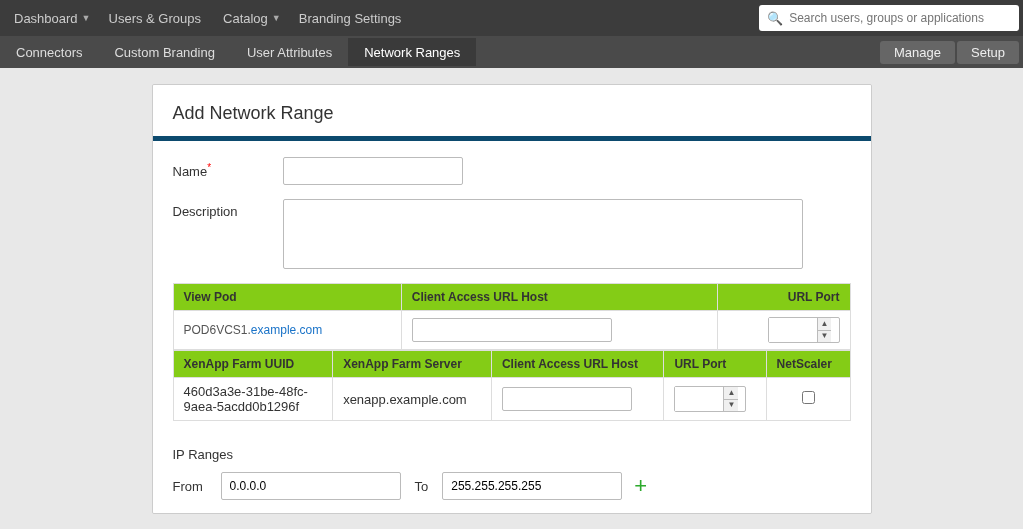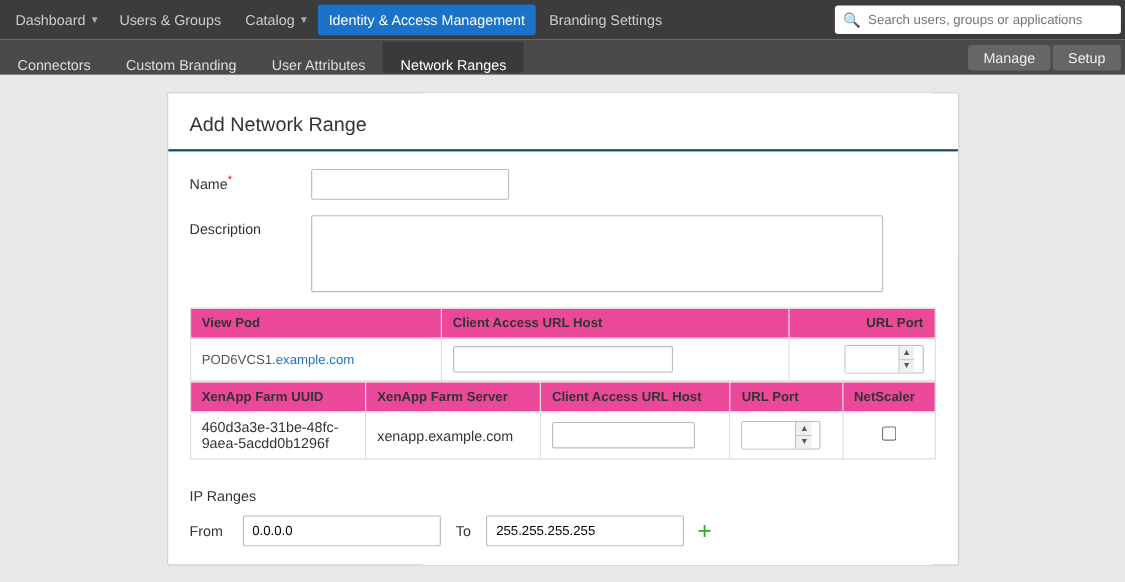--- a/index.html
+++ b/index.html
@@ -56,20 +56,21 @@
     
     .second-nav {
       display: flex;
       align-items: center;
       background: #4a4a4a;
       height: 32px;
       padding: 0 0;
     }
     .second-nav-item {
       display: flex;
+      align-items: center;
       height: 16px;
       padding: 14px 16px;
       color: #ddd;
       cursor: pointer;
       font-size: 13px;
       white-space: nowrap;
     }
     .second-nav-item.active { color: #fff; background: #3a3a3a; }
     .second-nav-right {
       margin-left: auto;
@@ -104,21 +105,21 @@
       border-radius: 2px;
       position: relative;
       max-height: 430px;
       overflow-y: auto;
     }
     .card-title {
       font-size: 18px;
       font-weight: normal;
       color: #333;
       padding: 18px 20px 12px;
-      border-bottom: 2px solid #0c4a6e;
+      border-bottom: 5px solid #0c4a6e;
     }
     .card-body { padding: 16px 20px; }
 
     
     .form-row {
       display: flex;
       align-items: flex-start;
       margin-bottom: 14px;
     }
     .form-label {
@@ -149,21 +150,21 @@
       resize: none;
     }
 
     
     .data-table {
       width: 100%;
       border-collapse: collapse;
       margin-bottom: 0;
     }
     .data-table th {
-      background: #ec4899;
+      background: #84cc16;
       border: 1px solid #ddd;
       padding: 6px 10px;
       text-align: left;
       font-size: 12px;
       font-weight: bold;
       color: #333;
     }
     .data-table td {
       border: 1px solid #ddd;
       padding: 6px 10px;
@@ -272,23 +273,20 @@
     <span>Dashboard</span>
     <span class="arrow">▼</span>
   </button>
   <button class="nav-btn">
     <span>Users &amp; Groups</span>
   </button>
   <button class="nav-btn with-arrow">
     <span>Catalog</span>
     <span class="arrow">▼</span>
   </button>
-  <button class="nav-btn active">
-    <span>Identity &amp; Access Management</span>
-  </button>
   <button class="nav-btn">
     <span>Branding Settings</span>
   </button>
   <div class="search-box">
     <span class="search-icon">🔍</span>
     <input type="text" placeholder="Search users, groups or applications" style="">
   </div>
 </div>
 
 <div class="second-nav">

